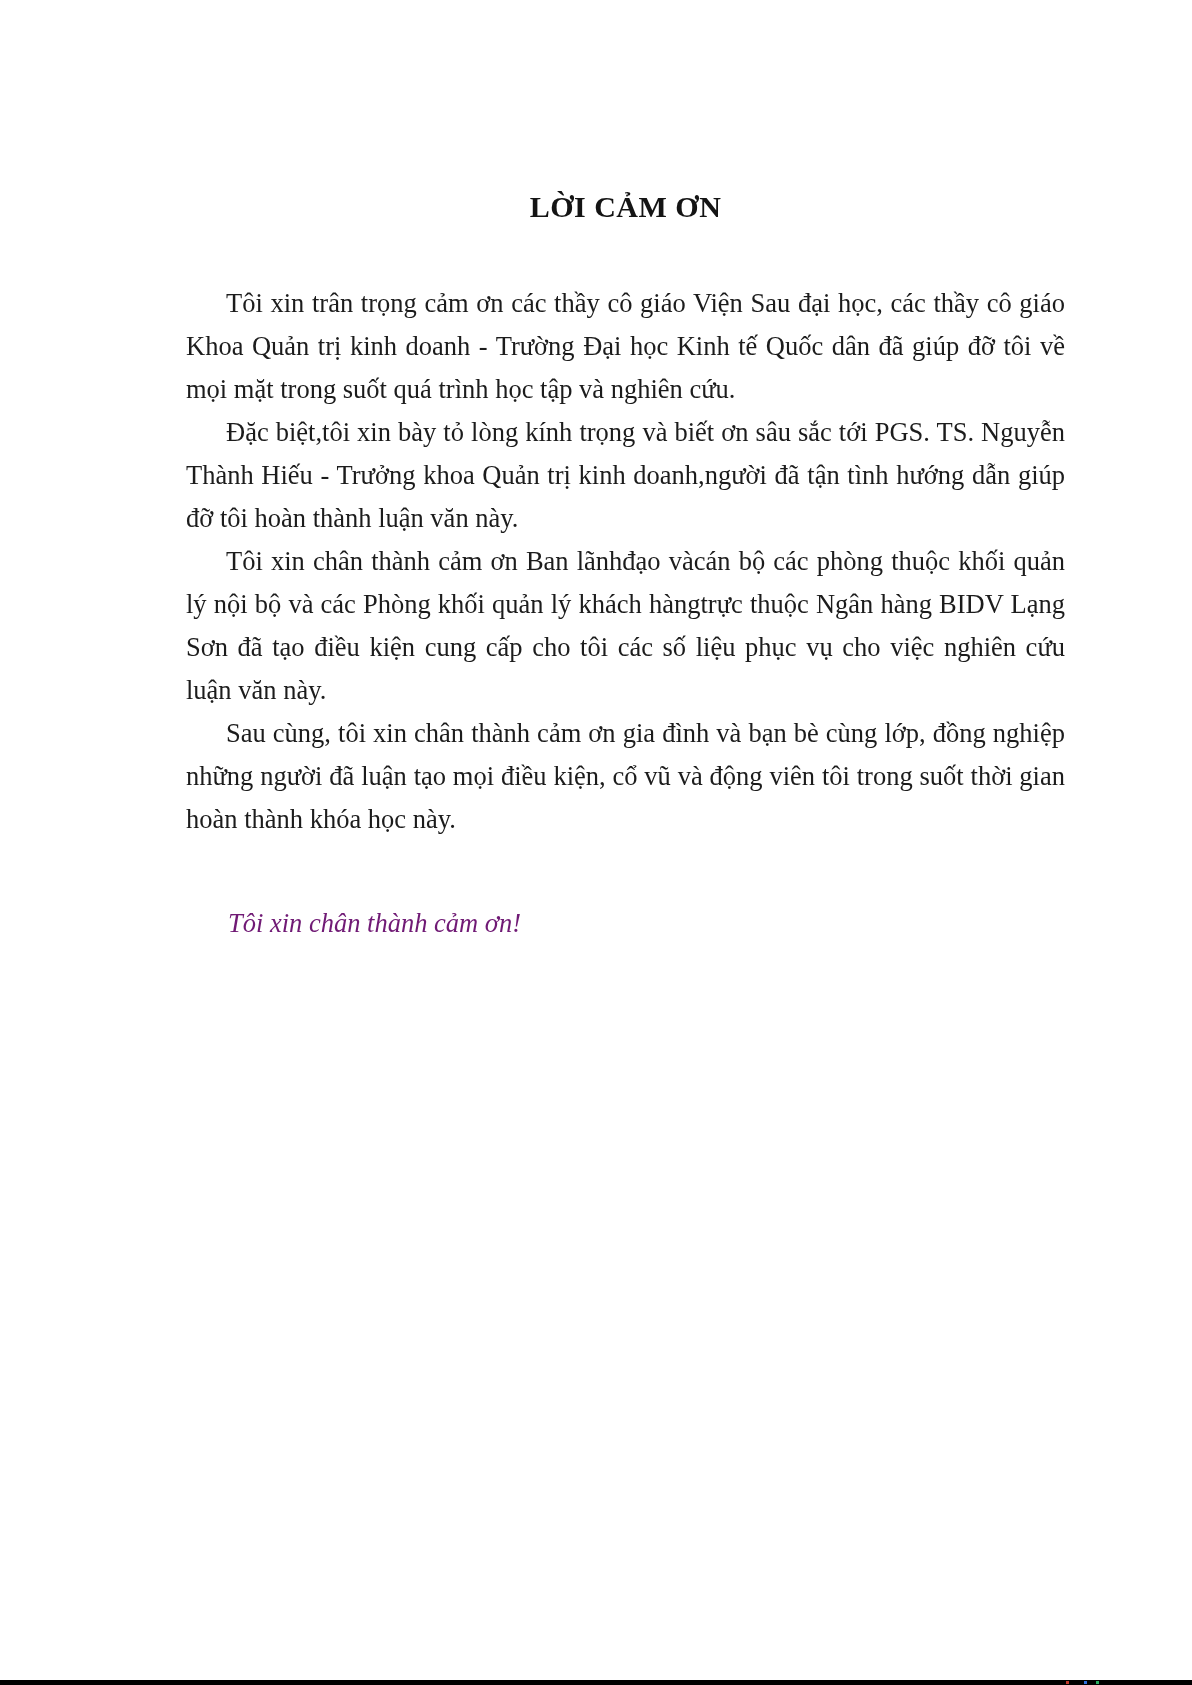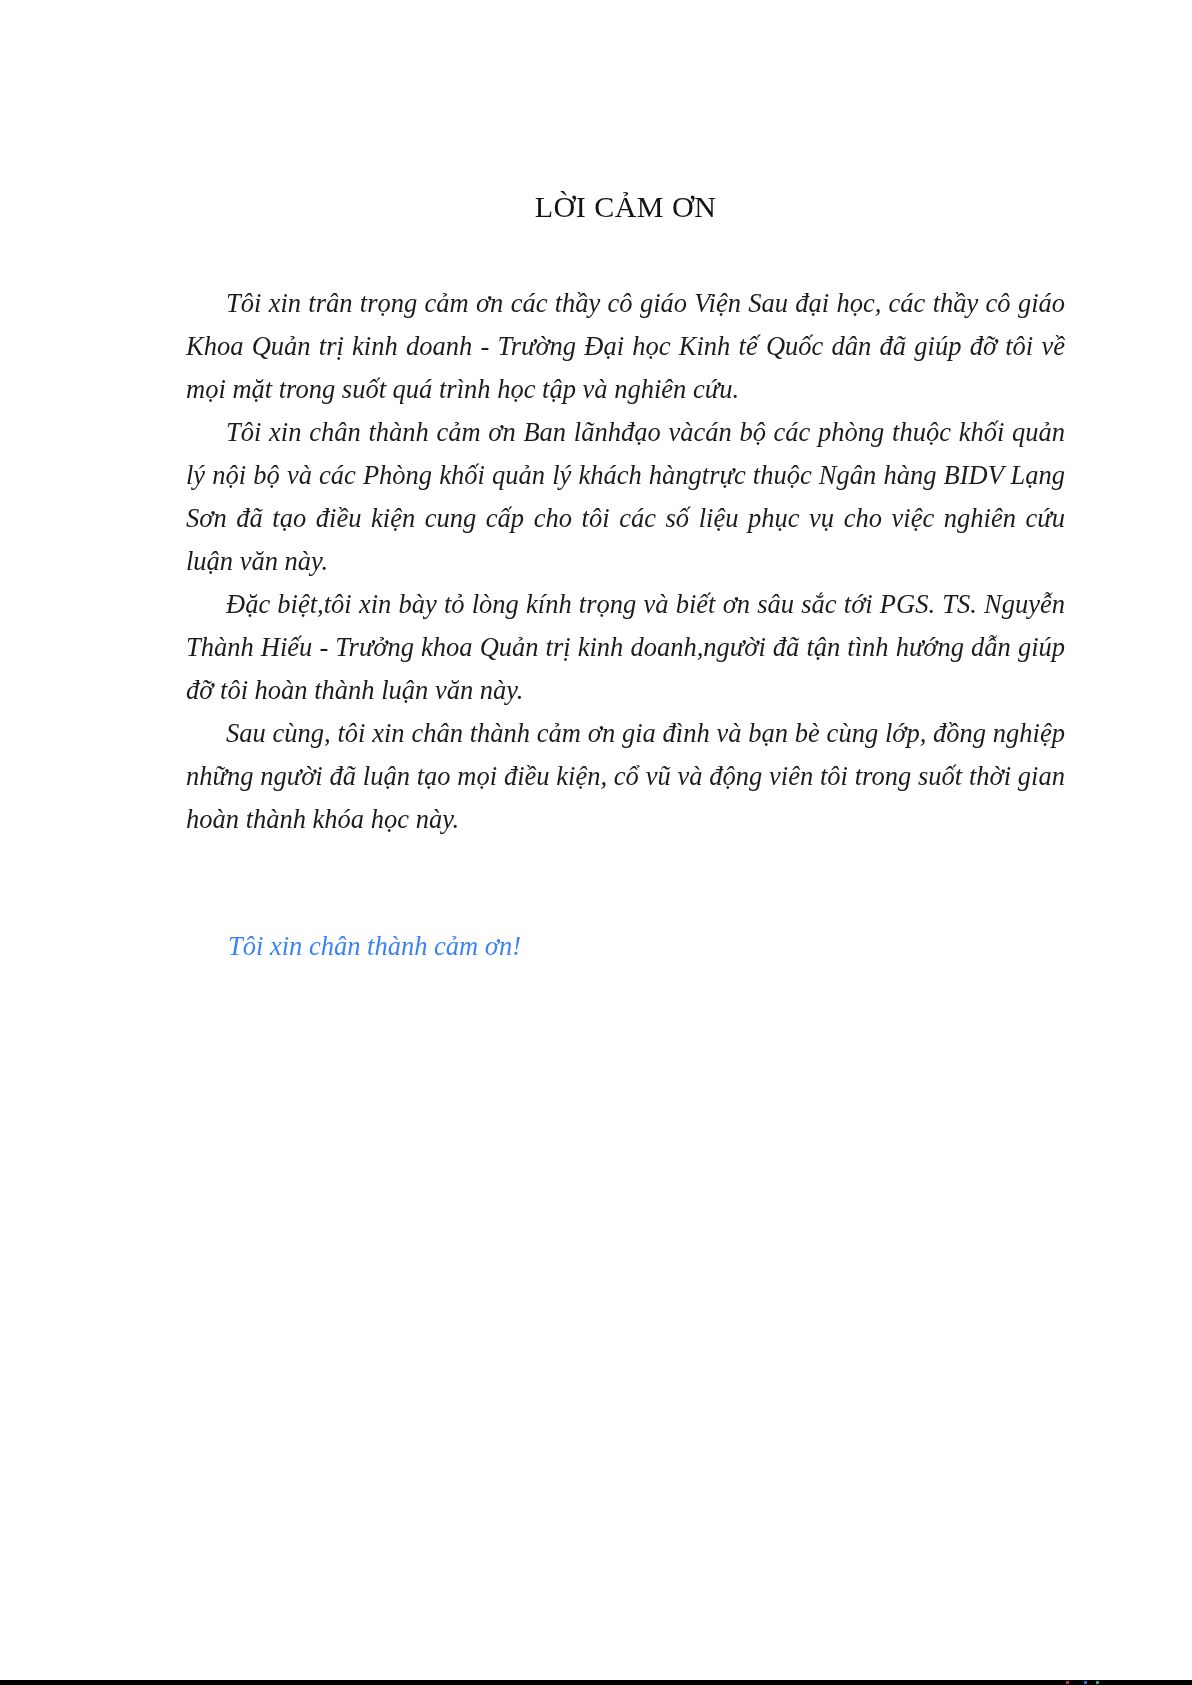--- a/index.html
+++ b/index.html
@@ -19,41 +19,40 @@
   .content {
     position: absolute;
     left: 186px;
     top: 190px;
     width: 879px;
   }
   .doc-title {
     margin: 0 0 58px 0;
     text-align: center;
     font-size: 30px;
-    font-weight: normal;
+    font-weight: bold;
     letter-spacing: 0.5px;
     color: #141414;
   }
   .para {
     margin: 0;
     font-size: 26.5px;
     line-height: 43px;
     text-align: justify;
     text-justify: inter-word;
     text-indent: 40px;
     color: #1c1c1c;
-    font-style: italic;
   }
   .closing {
-    margin: 84px 0 0 0;
+    margin: 61px 0 0 0;
     font-size: 26.5px;
     line-height: 43px;
     font-style: italic;
     text-indent: 42px;
-    color: #3b82f6;
+    color: #701a75;
   }
   .scan-bar {
     position: absolute;
     left: 0;
     bottom: 0;
     width: 100%;
     height: 5px;
     background: #000000;
   }
   .speck {
@@ -68,23 +67,23 @@
 </style>
 </head>
 <body>
 
 <div class="page">
   <div class="content">
     <h1 class="doc-title">LỜI CẢM ƠN</h1>
 
     <p class="para">Tôi xin trân trọng cảm ơn các thầy cô giáo Viện Sau đại học, các thầy cô giáo Khoa Quản trị kinh doanh - Trường Đại học Kinh tế Quốc dân đã giúp đỡ tôi về mọi mặt trong suốt quá trình học tập và nghiên cứu.</p>
 
+    <p class="para">Đặc biệt,tôi xin bày tỏ lòng kính trọng và biết ơn sâu sắc tới PGS. TS. Nguyễn Thành Hiếu - Trưởng khoa Quản trị kinh doanh,người đã tận tình hướng dẫn giúp đỡ tôi hoàn thành luận văn này.</p>
+
     <p class="para">Tôi xin chân thành cảm ơn Ban lãnhđạo vàcán bộ các phòng thuộc khối quản lý nội bộ và các Phòng khối quản lý khách hàngtrực thuộc Ngân hàng BIDV Lạng Sơn đã tạo điều kiện cung cấp cho tôi các số liệu phục vụ cho việc nghiên cứu luận văn này.</p>
-
-    <p class="para">Đặc biệt,tôi xin bày tỏ lòng kính trọng và biết ơn sâu sắc tới PGS. TS. Nguyễn Thành Hiếu - Trưởng khoa Quản trị kinh doanh,người đã tận tình hướng dẫn giúp đỡ tôi hoàn thành luận văn này.</p>
 
     <p class="para">Sau cùng, tôi xin chân thành cảm ơn gia đình và bạn bè cùng lớp, đồng nghiệp những người đã luận tạo mọi điều kiện, cổ vũ và động viên tôi trong suốt thời gian hoàn thành khóa học này.</p>
 
     <p class="closing">Tôi xin chân thành cảm ơn!</p>
   </div>
 
   <div class="scan-bar">
     <span class="speck speck-red" style="background: rgb(192, 57, 43);"></span>
     <span class="speck speck-blue" style="background: rgb(46, 111, 222);"></span>
     <span class="speck speck-green" style="background: rgb(39, 174, 96);"></span>

